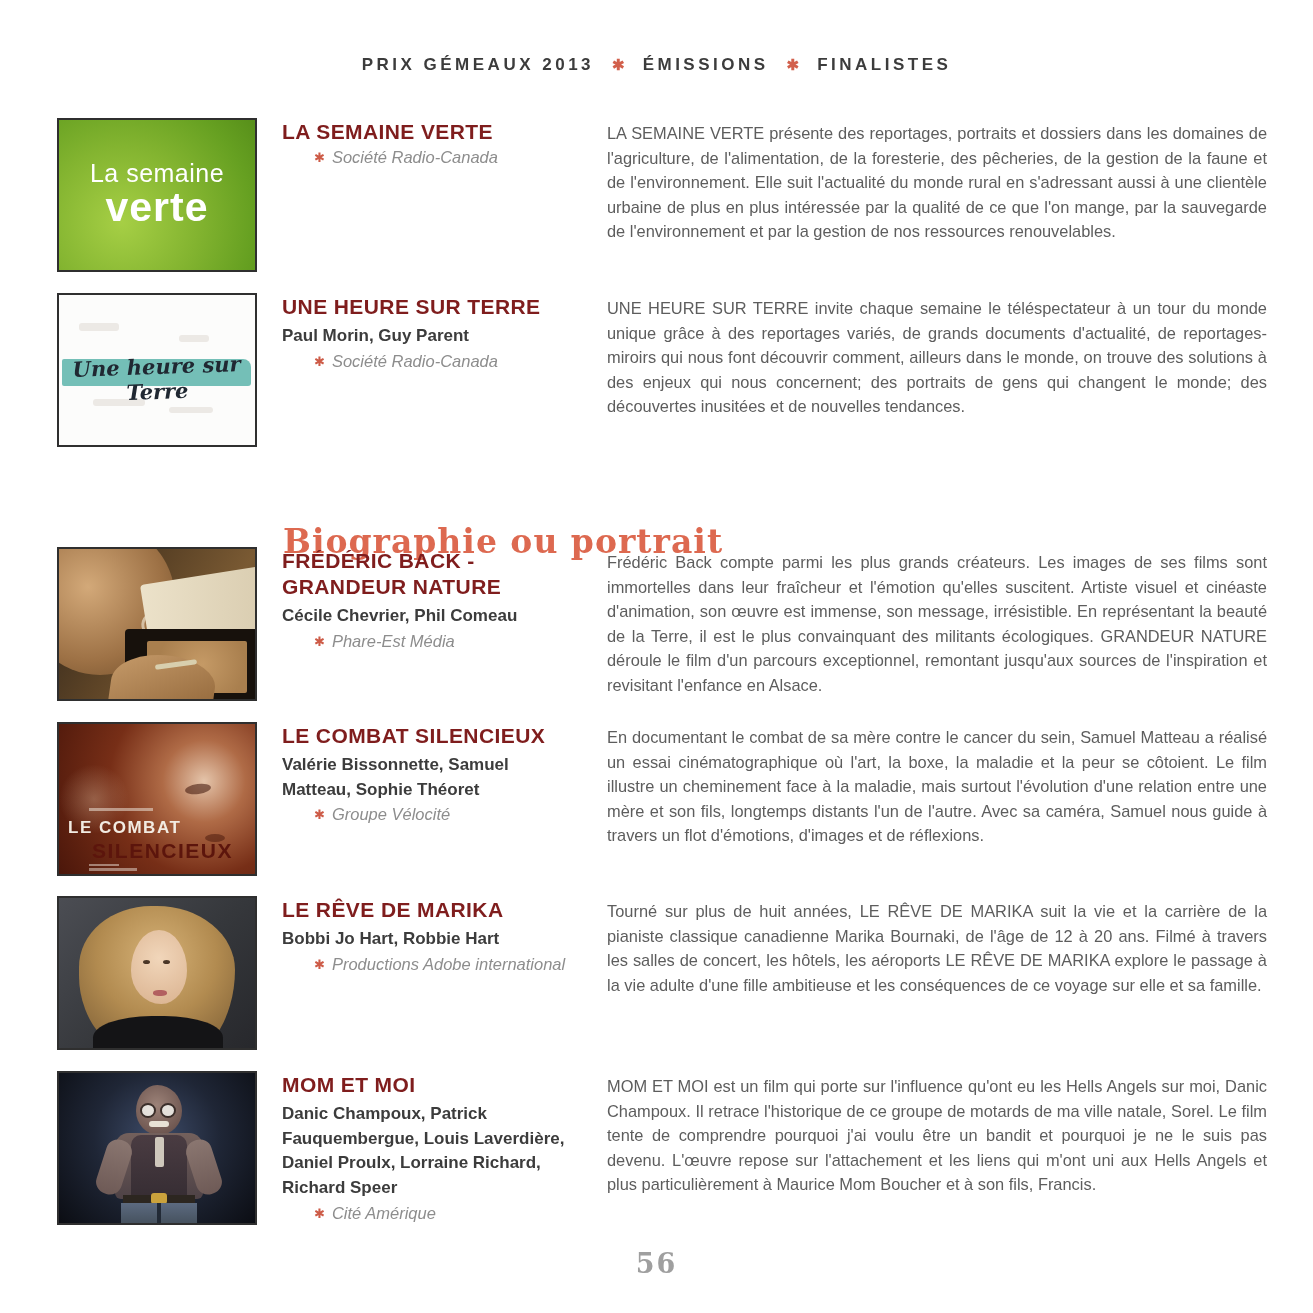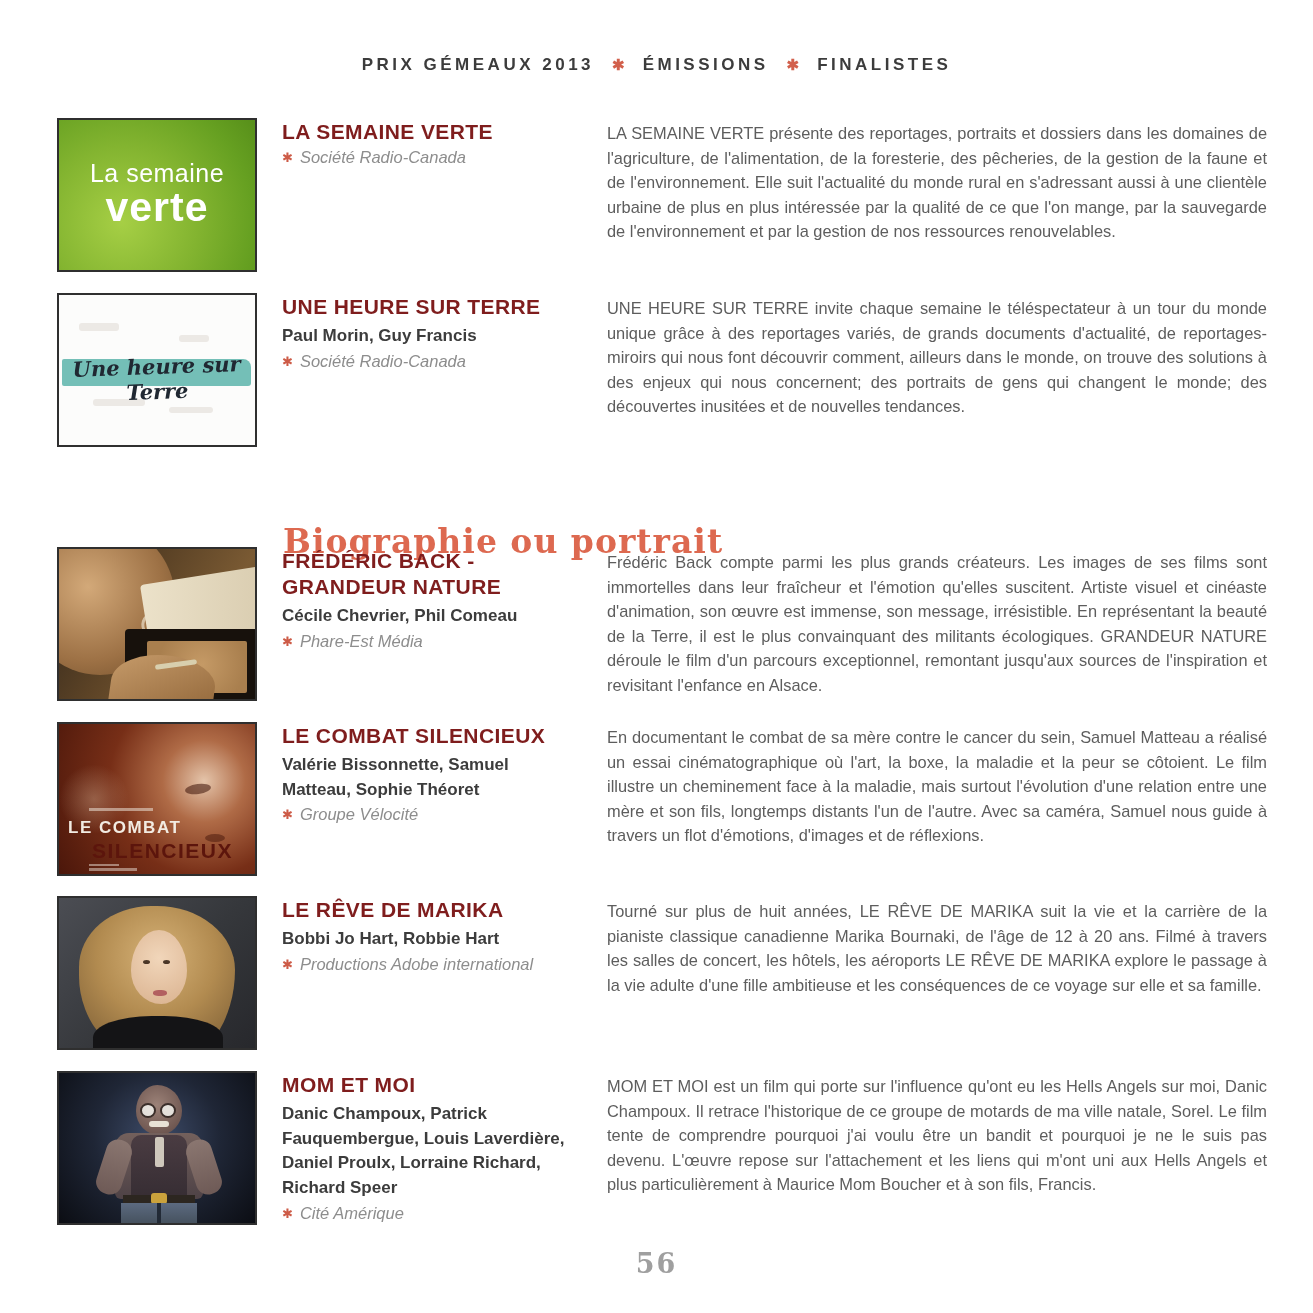--- a/index.html
+++ b/index.html
@@ -23,21 +23,21 @@
   }
   .titles { position:absolute; left:225px; top:1px; width:308px; }
   .title {
     font-size:21px; font-weight:bold; color:#7f1d1d; letter-spacing:0.4px;
     line-height:1.24; white-space:pre-line;
   }
   .credits {
     font-size:17px; font-weight:bold; color:#3c3c3c; line-height:1.45;
     margin-top:4px; white-space:pre-line;
   }
-  .company { font-size:16.5px; font-style:italic; color:#8d8d8d; margin-top:3px; }
+  .company { font-size:16.5px; font-style:italic; color:#8d8d8d; margin-top:3px;margin-left:32px; }
   .star { color:#cd5b47; font-style:normal; font-size:13px; margin-right:7px; vertical-align:1px; }
   .desc {
     position:absolute; left:550px; top:3px; width:660px;
     font-size:16.4px; line-height:1.5; color:#5d5d5d; text-align:justify;
   }
 
   
   .section-heading {
     position:absolute; left:283px; top:490px;
     font-family:"DejaVu Serif", serif; font-weight:bold;
@@ -167,21 +167,21 @@
     <div class="thumb thumb-heure">
       <div class="heure-smudge" style="left:20px; top:28px; width:40px; height:8px;"></div>
       <div class="heure-smudge" style="left:120px; top:40px; width:30px; height:7px;"></div>
       <div class="heure-smudge" style="left:34px; top:104px; width:52px; height:7px;"></div>
       <div class="heure-smudge" style="left:110px; top:112px; width:44px; height:6px;"></div>
       <div class="heure-band"></div>
       <div class="heure-script">Une heure sur Terre</div>
     </div>
     <div class="titles">
       <div class="title">UNE HEURE SUR TERRE</div>
-      <div class="credits">Paul Morin, Guy Francis</div>
+      <div class="credits">Paul Morin, Guy Parent</div>
       <div class="company"><span class="star">✱</span><span>Société Radio-Canada</span></div>
     </div>
     <div class="desc">UNE HEURE SUR TERRE invite chaque semaine le téléspectateur à un tour du monde unique grâce à des reportages variés, de grands documents d'actualité, de reportages-miroirs qui nous font découvrir comment, ailleurs dans le monde, on trouve des solutions à des enjeux qui nous concernent; des portraits de gens qui changent le monde; des découvertes inusitées et de nouvelles tendances.</div>
   </div>
 
   <div class="section-heading">Biographie ou portrait</div>
 
   <div class="row" style="top:547px">
     <div class="thumb thumb-back">
       <div class="back-head"></div>

